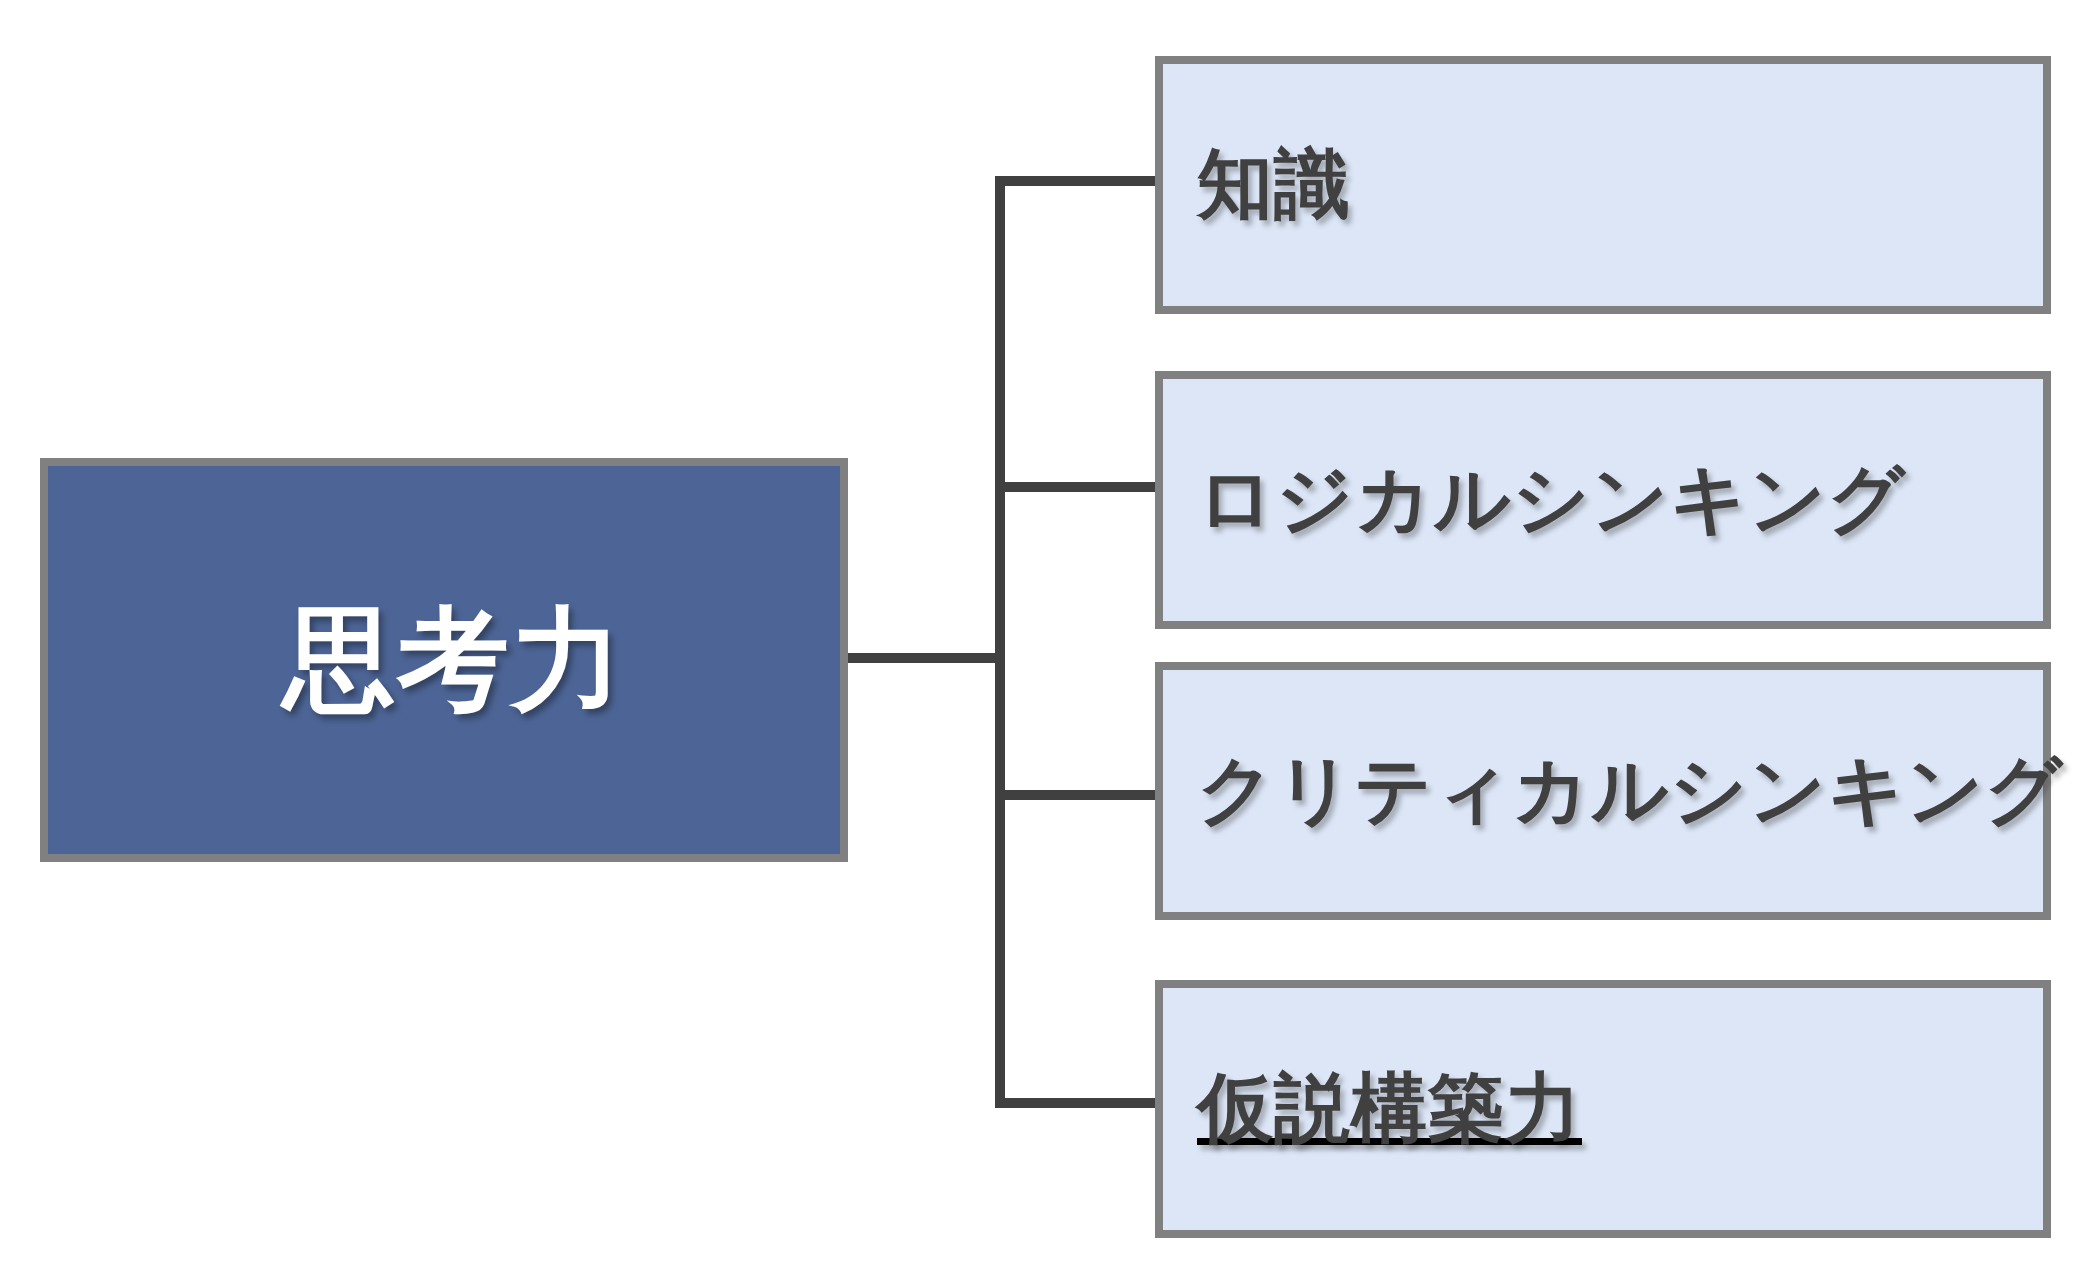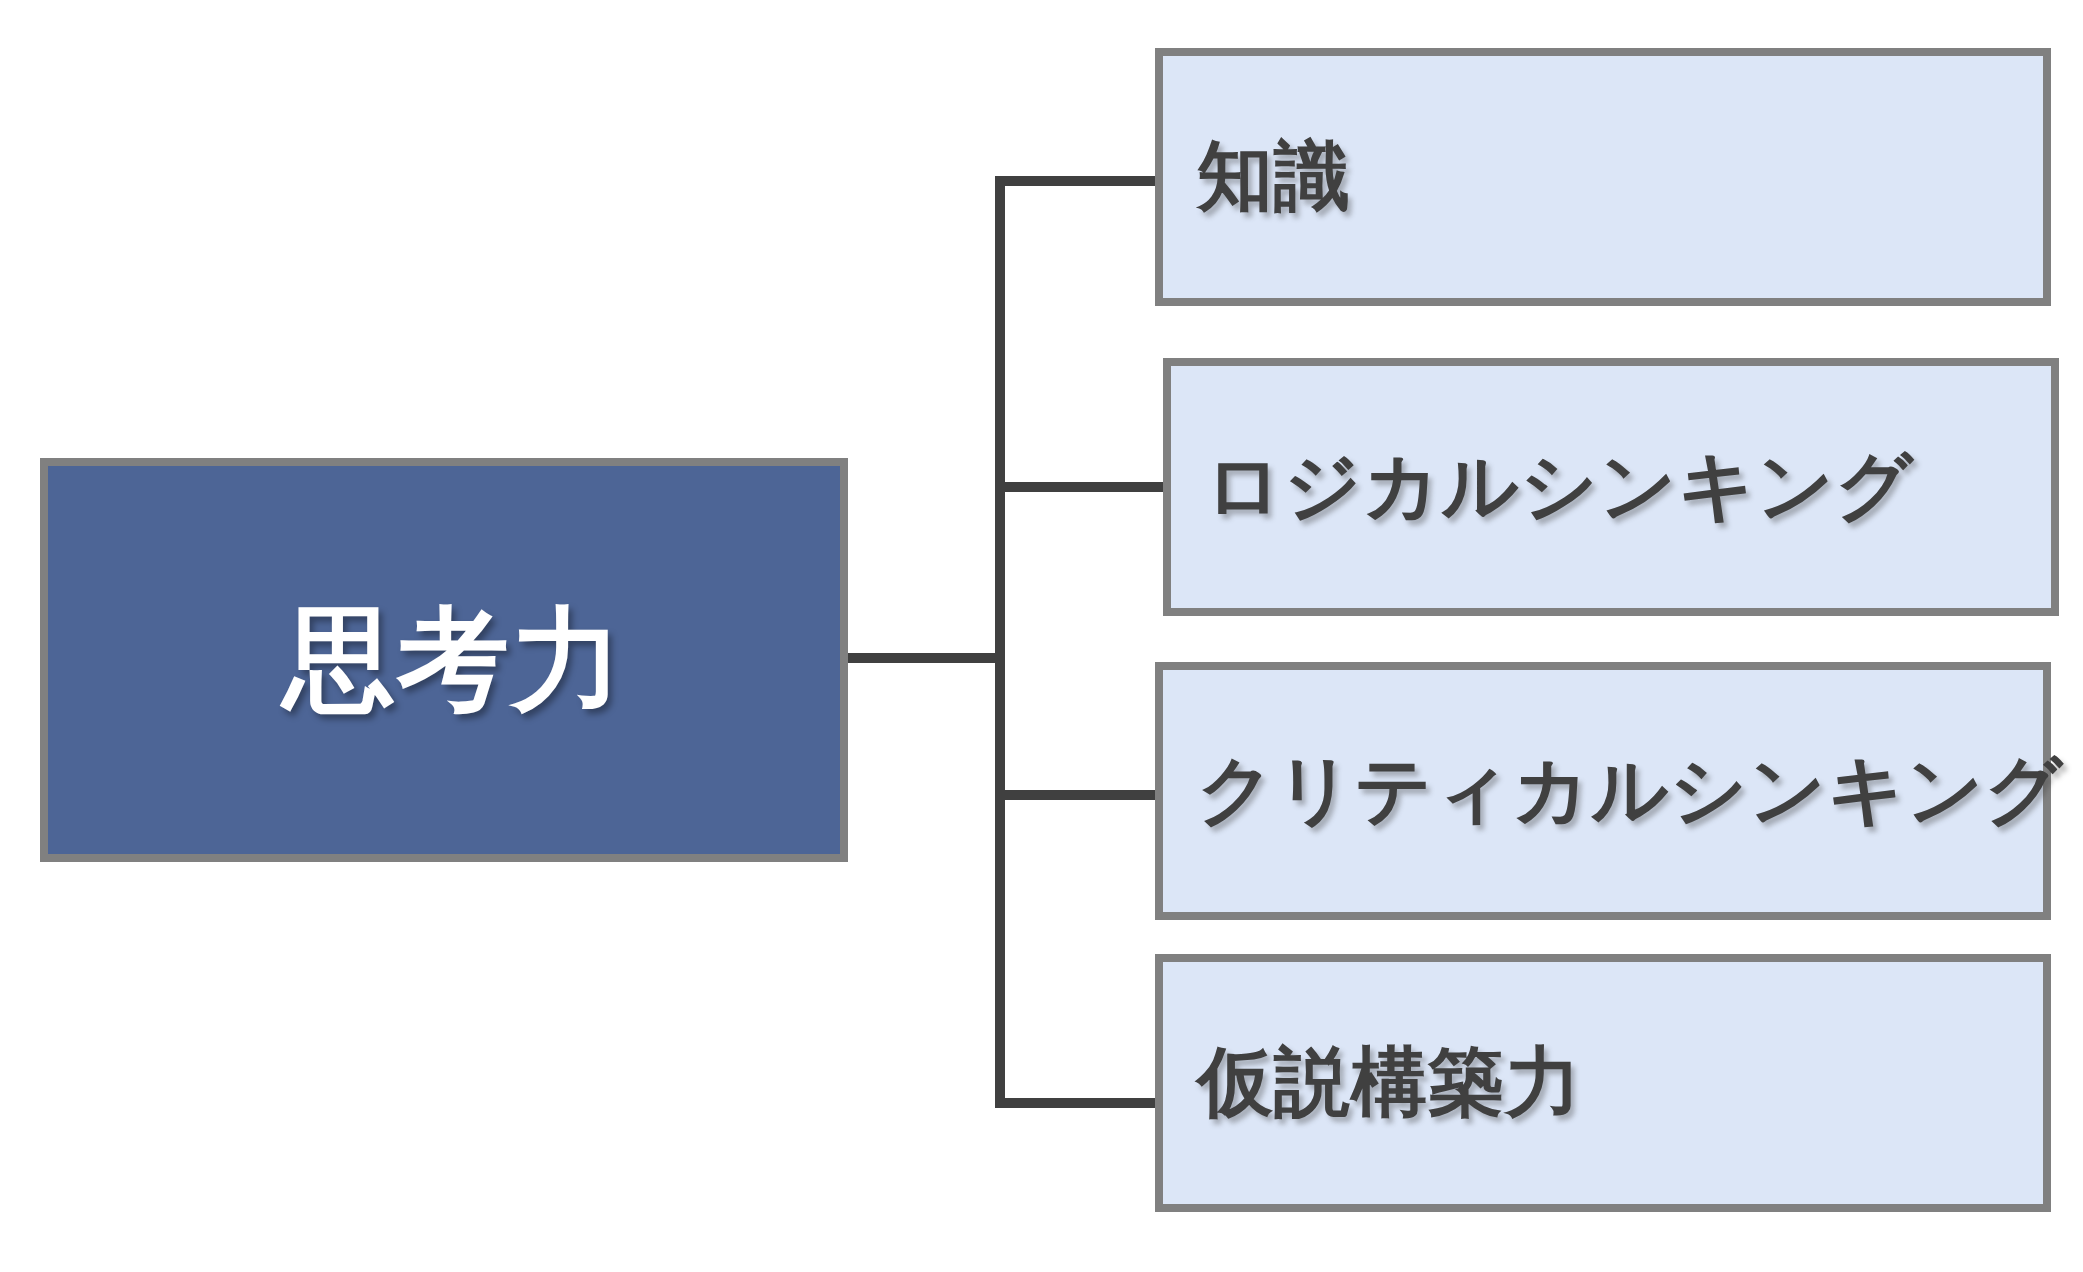--- a/index.html
+++ b/index.html
@@ -56,24 +56,24 @@
     position: absolute;
     left: 1155px;
     width: 896px; height: 258px;
     box-sizing: border-box;
     background: var(--child_fill, #dce6f7);
     border: 8px solid var(--box_border, #808080);
     display: flex;
     align-items: center;
     padding-left: 34px;
   }
-  .leaf-0 { top: 48px; }
-  .leaf-1 { top: 358px; margin-left: 8px; }
+  .leaf-0 { top: 56px; }
+  .leaf-1 { top: 371px; }
   .leaf-2 { top: 662px; }
-  .leaf-3 { top: 954px; }
+  .leaf-3 { top: 980px; text-decoration: underline; }
   .leaf span {
     color: var(--child_text, #404040);
     font-size: 76px;
     font-weight: bold;
     letter-spacing: 1px;
     text-shadow: 4px 5px 5px rgba(64,64,64,0.35);
     white-space: nowrap;
   }
 </style>
 </head>

